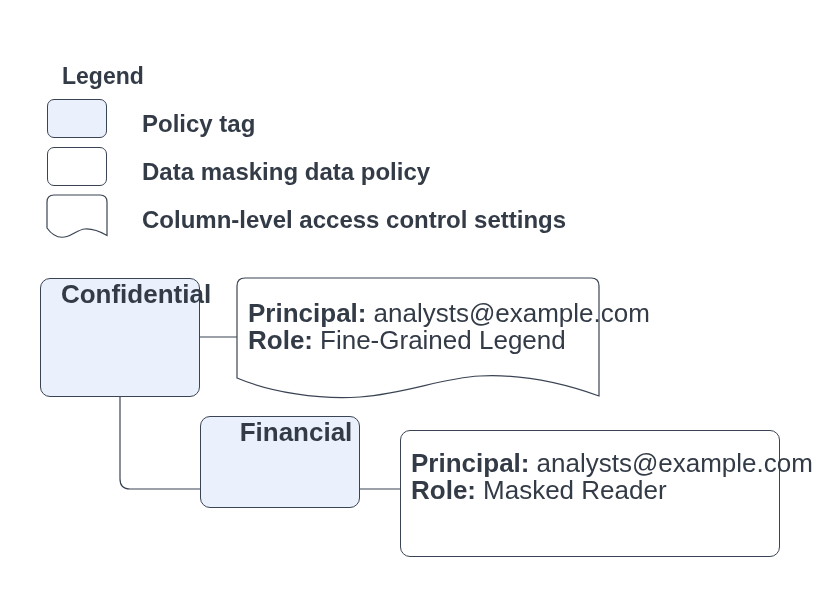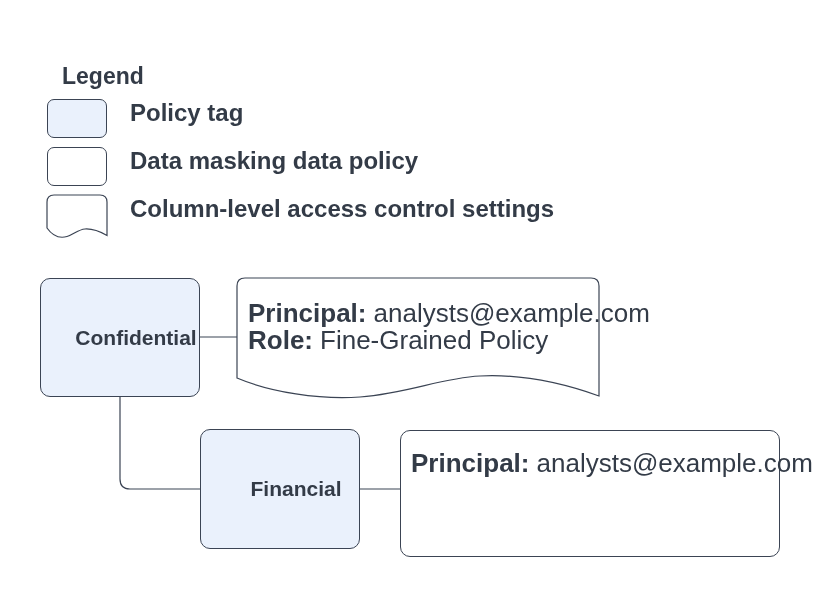--- a/index.html
+++ b/index.html
@@ -20,22 +20,23 @@
     left: 62px; top: 64px;
     font-size: 23px; font-weight: bold;
     line-height: 25px;
     white-space: nowrap;
   }
   .legend-row {
     position: absolute;
     left: 47px;
     height: 39px;
     display: flex;
-    align-items: flex-start;
+    align-items: flex-end;
     white-space: nowrap;
+    gap: 12px;
   }
   .legend-row .swatch {
     width: 60px; height: 39px;
     box-sizing: border-box;
     border: 1.2px solid var(--border, #3b4454);
     border-radius: 7px;
     flex: 0 0 auto;
   }
   .swatch-blue { background: var(--policy-fill, #eaf1fc); }
   .swatch-white { background: #ffffff; }
@@ -67,28 +68,27 @@
   }
 
   
   .policy-tag-node {
     position: absolute;
     box-sizing: border-box;
     background: var(--policy-fill, #eaf1fc);
     border: 1.2px solid var(--border, #3b4454);
     border-radius: 10px;
     display: flex;
-    align-items: center;
     justify-content: center;
-    font-size: 21px;
+    font-size: 26px;
     font-weight: bold;
     padding-left: 32px;
   }
   #node-confidential { left: 40px; top: 278px; width: 160px; height: 119px; }
-  #node-financial    { left: 200px; top: 429px; width: 160px; height: 120px; }
+  #node-financial    { left: 200px; top: 416px; width: 160px; height: 92px; }
 
   .doc-node {
     position: absolute;
     left: 237px; top: 278px;
     width: 362px; height: 120px;
   }
   .doc-node svg {
     position: absolute; left: 0; top: 0;
     overflow: visible;
     display: block;
@@ -156,28 +156,31 @@
 
   <div class="doc-node">
     <svg width="362" height="120" viewBox="0 0 362 120">
       <path class="shape-outline" d="M 0,100 C 33,114 83,122 123,119 C 173,115 203,100 243,98 C 283,96 323,104 362,118 L 362,8 Q 362,0 354,0 L 8,0 Q 0,0 0,8 Z"></path>
     </svg>
     <div class="doc-text">
       <div class="field-line">
         <span class="field-name">Principal:</span><span class="field-value">analysts@example.com</span>
       </div>
       <div class="field-line">
-        <span class="field-name">Role:</span><span class="field-value">Fine-Grained Policy</span>
+        <span class="field-name">Role:</span><span class="field-value">Fine-Grained Legend</span>
       </div>
     </div>
   </div>
 
   <div id="node-financial" class="policy-tag-node">
     <span>Financial</span>
   </div>
 
   <div class="policy-card">
     <div class="field-line">
       <span class="field-name">Principal:</span><span class="field-value">analysts@example.com</span>
     </div>
+    <div class="field-line">
+      <span class="field-name">Role:</span><span class="field-value">Masked Reader</span>
+    </div>
   </div>
 
 </div>
 
 </body></html>

